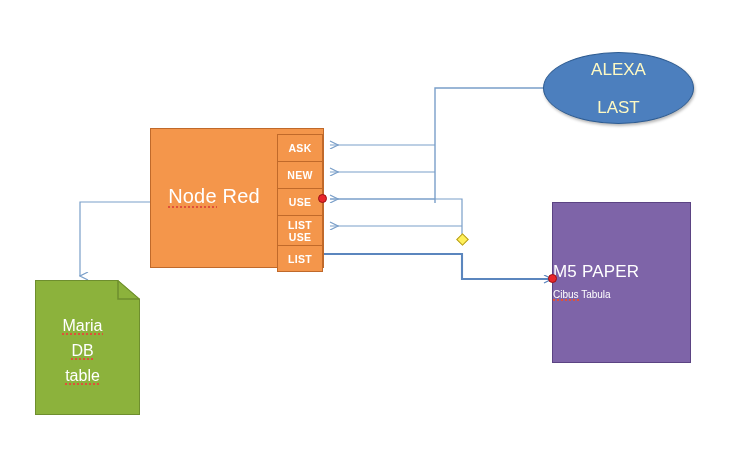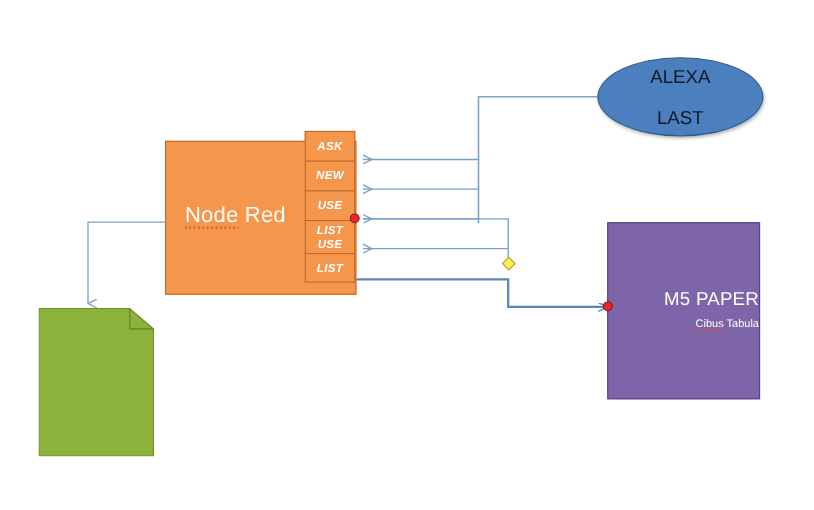--- a/index.html
+++ b/index.html
@@ -55,24 +55,23 @@
     background-repeat: repeat-x;
     background-size: 4px 2px;
     background-position: 0 100%;
     padding-bottom: 1px;
   }
 
   
   .cmd-col {
     position: absolute;
     left: 277px;
-    top: 119px;
+    top: 134px;
     width: 44px;
     height: 138px;
-    font-style: italic;
   }
   .cmd-row {
     position: absolute;
     left: 0;
     width: 46px;
     background: #F4964B;
     border: 1px solid #C0692A;
     box-sizing: border-box;
     color: #ffffff;
     font-size: 10.5px;
@@ -89,21 +88,21 @@
   .alexa-ellipse {
     position: absolute;
     left: 543px;
     top: 52px;
     width: 151px;
     height: 72px;
     border-radius: 50%;
     background: #4C7FBE;
     border: 1px solid #2E5C92;
     box-sizing: border-box;
-    color: #0f172a;
+    color: #fef9c3;
     font-size: 17px;
     line-height: 21px;
     text-align: center;
     display: flex;
     flex-direction: column;
     align-items: center;
     justify-content: center;
     box-shadow: 1px 2px 3px rgba(0,0,0,0.28);
     gap: 17px;
   }
@@ -113,21 +112,21 @@
     position: absolute;
     left: 552px;
     top: 202px;
     width: 139px;
     height: 161px;
     background: #7E64A8;
     border: 1px solid #5B4383;
     box-sizing: border-box;
     display: flex;
     flex-direction: column;
-    align-items: flex-end;
+    align-items: flex-start;
     justify-content: center;
     color: #ffffff;
   }
   .m5-title {
     font-size: 17px;
     line-height: 22px;
     letter-spacing: 0.2px;
   }
   .m5-sub {
     font-size: 10px;
@@ -251,20 +250,25 @@
     <g>
       <path d="M150,202 L80,202 L80,276" fill="none" stroke="#7A9FC9" stroke-width="1.2" marker-end="url(#arrowDown)"></path>
     </g>
   </svg>
 
   <div class="db-shape"></div>
   <svg class="db-shape-edge" viewBox="0 0 105 135" xmlns="http://www.w3.org/2000/svg">
     <polygon points="0,0 83,0 105,19 105,135 0,135" fill="none" stroke="#6E8E2E" stroke-width="2"></polygon>
     <polyline points="83,0 83,19 105,19" fill="none" stroke="#6E8E2E" stroke-width="1.5"></polyline>
   </svg>
+  <div class="db-label">
+    <div><span class="sq">Maria</span></div>
+    <div><span class="sq">DB</span></div>
+    <div><span class="sq">table</span></div>
+  </div>
 
   <div class="nodered-box"></div>
   <div class="nodered-label">
     <span class="sq">Node</span><span> Red</span>
   </div>
 
   <div class="cmd-col">
     <div class="cmd-row" style="top:0px;  height:28px;">
       <span>ASK</span>
     </div>

